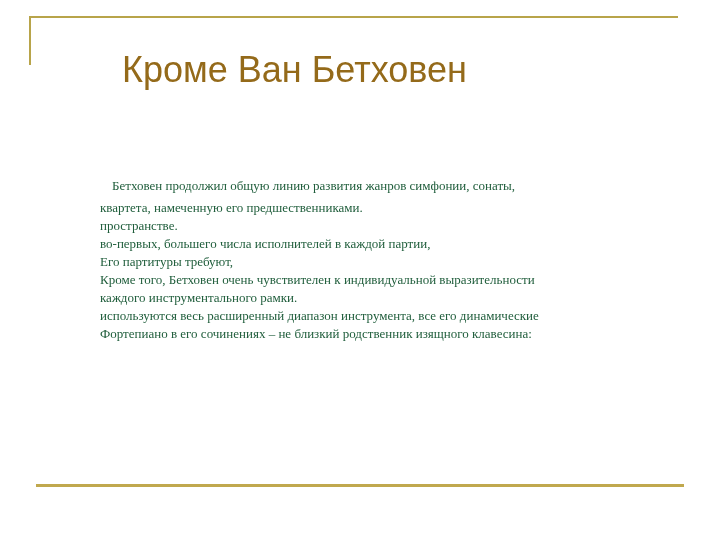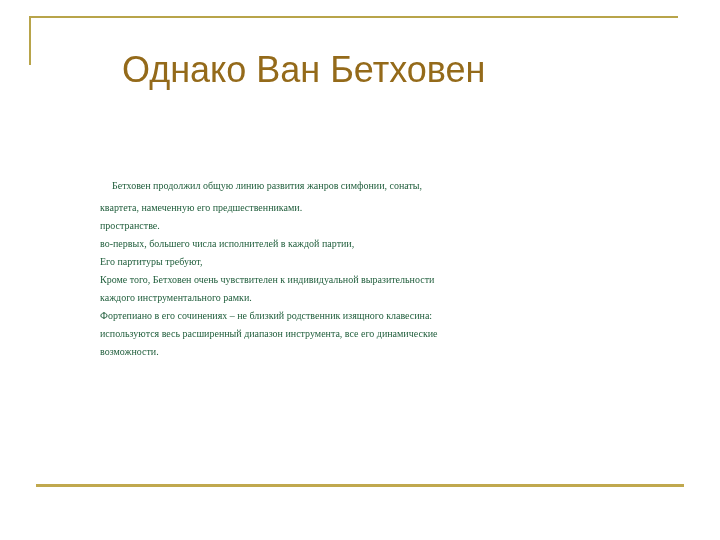--- a/index.html
+++ b/index.html
@@ -49,21 +49,21 @@
       line-height: 48px;
       color: #946a1a;
       white-space: nowrap;
     }
     .body-text {
       position: absolute;
       left: 100px;
       top: 175px;
       width: 500px;
       font-family: "Liberation Serif", serif;
-      font-size: 10px;
+      font-size: 13px;
       color: #1f5d3b;
     }
     .body-text .line {
       display: block;
       white-space: nowrap;
       line-height: 18px;
       height: 18px;
     }
     .body-text .line.first {
       padding-left: 12px;
@@ -71,29 +71,28 @@
       line-height: 22px;
     }
   </style>
 </head>
 <body>
 
 <div class="slide">
   <div class="top-rule"></div>
   <div class="left-rule"></div>
 
-  <h1 class="title">Однако Ван Бетховен</h1>
+  <h1 class="title">Кроме Ван Бетховен</h1>
 
   <div class="body-text">
     <span class="line first">Бетховен продолжил общую линию развития жанров симфонии, сонаты,</span>
     <span class="line">квартета, намеченную его предшественниками.</span>
     <span class="line">пространстве.</span>
     <span class="line">во-первых, большего числа исполнителей в каждой партии,</span>
     <span class="line">Его партитуры требуют,</span>
     <span class="line">Кроме того, Бетховен очень чувствителен к индивидуальной выразительности</span>
     <span class="line">каждого инструментального рамки.</span>
+    <span class="line">используются весь расширенный диапазон инструмента, все его динамические</span>
     <span class="line">Фортепиано в его сочинениях – не близкий родственник изящного клавесина:</span>
-    <span class="line">используются весь расширенный диапазон инструмента, все его динамические</span>
-    <span class="line">возможности.</span>
   </div>
 
   <div class="bottom-rule"></div>
 </div>
 
 </body></html>

